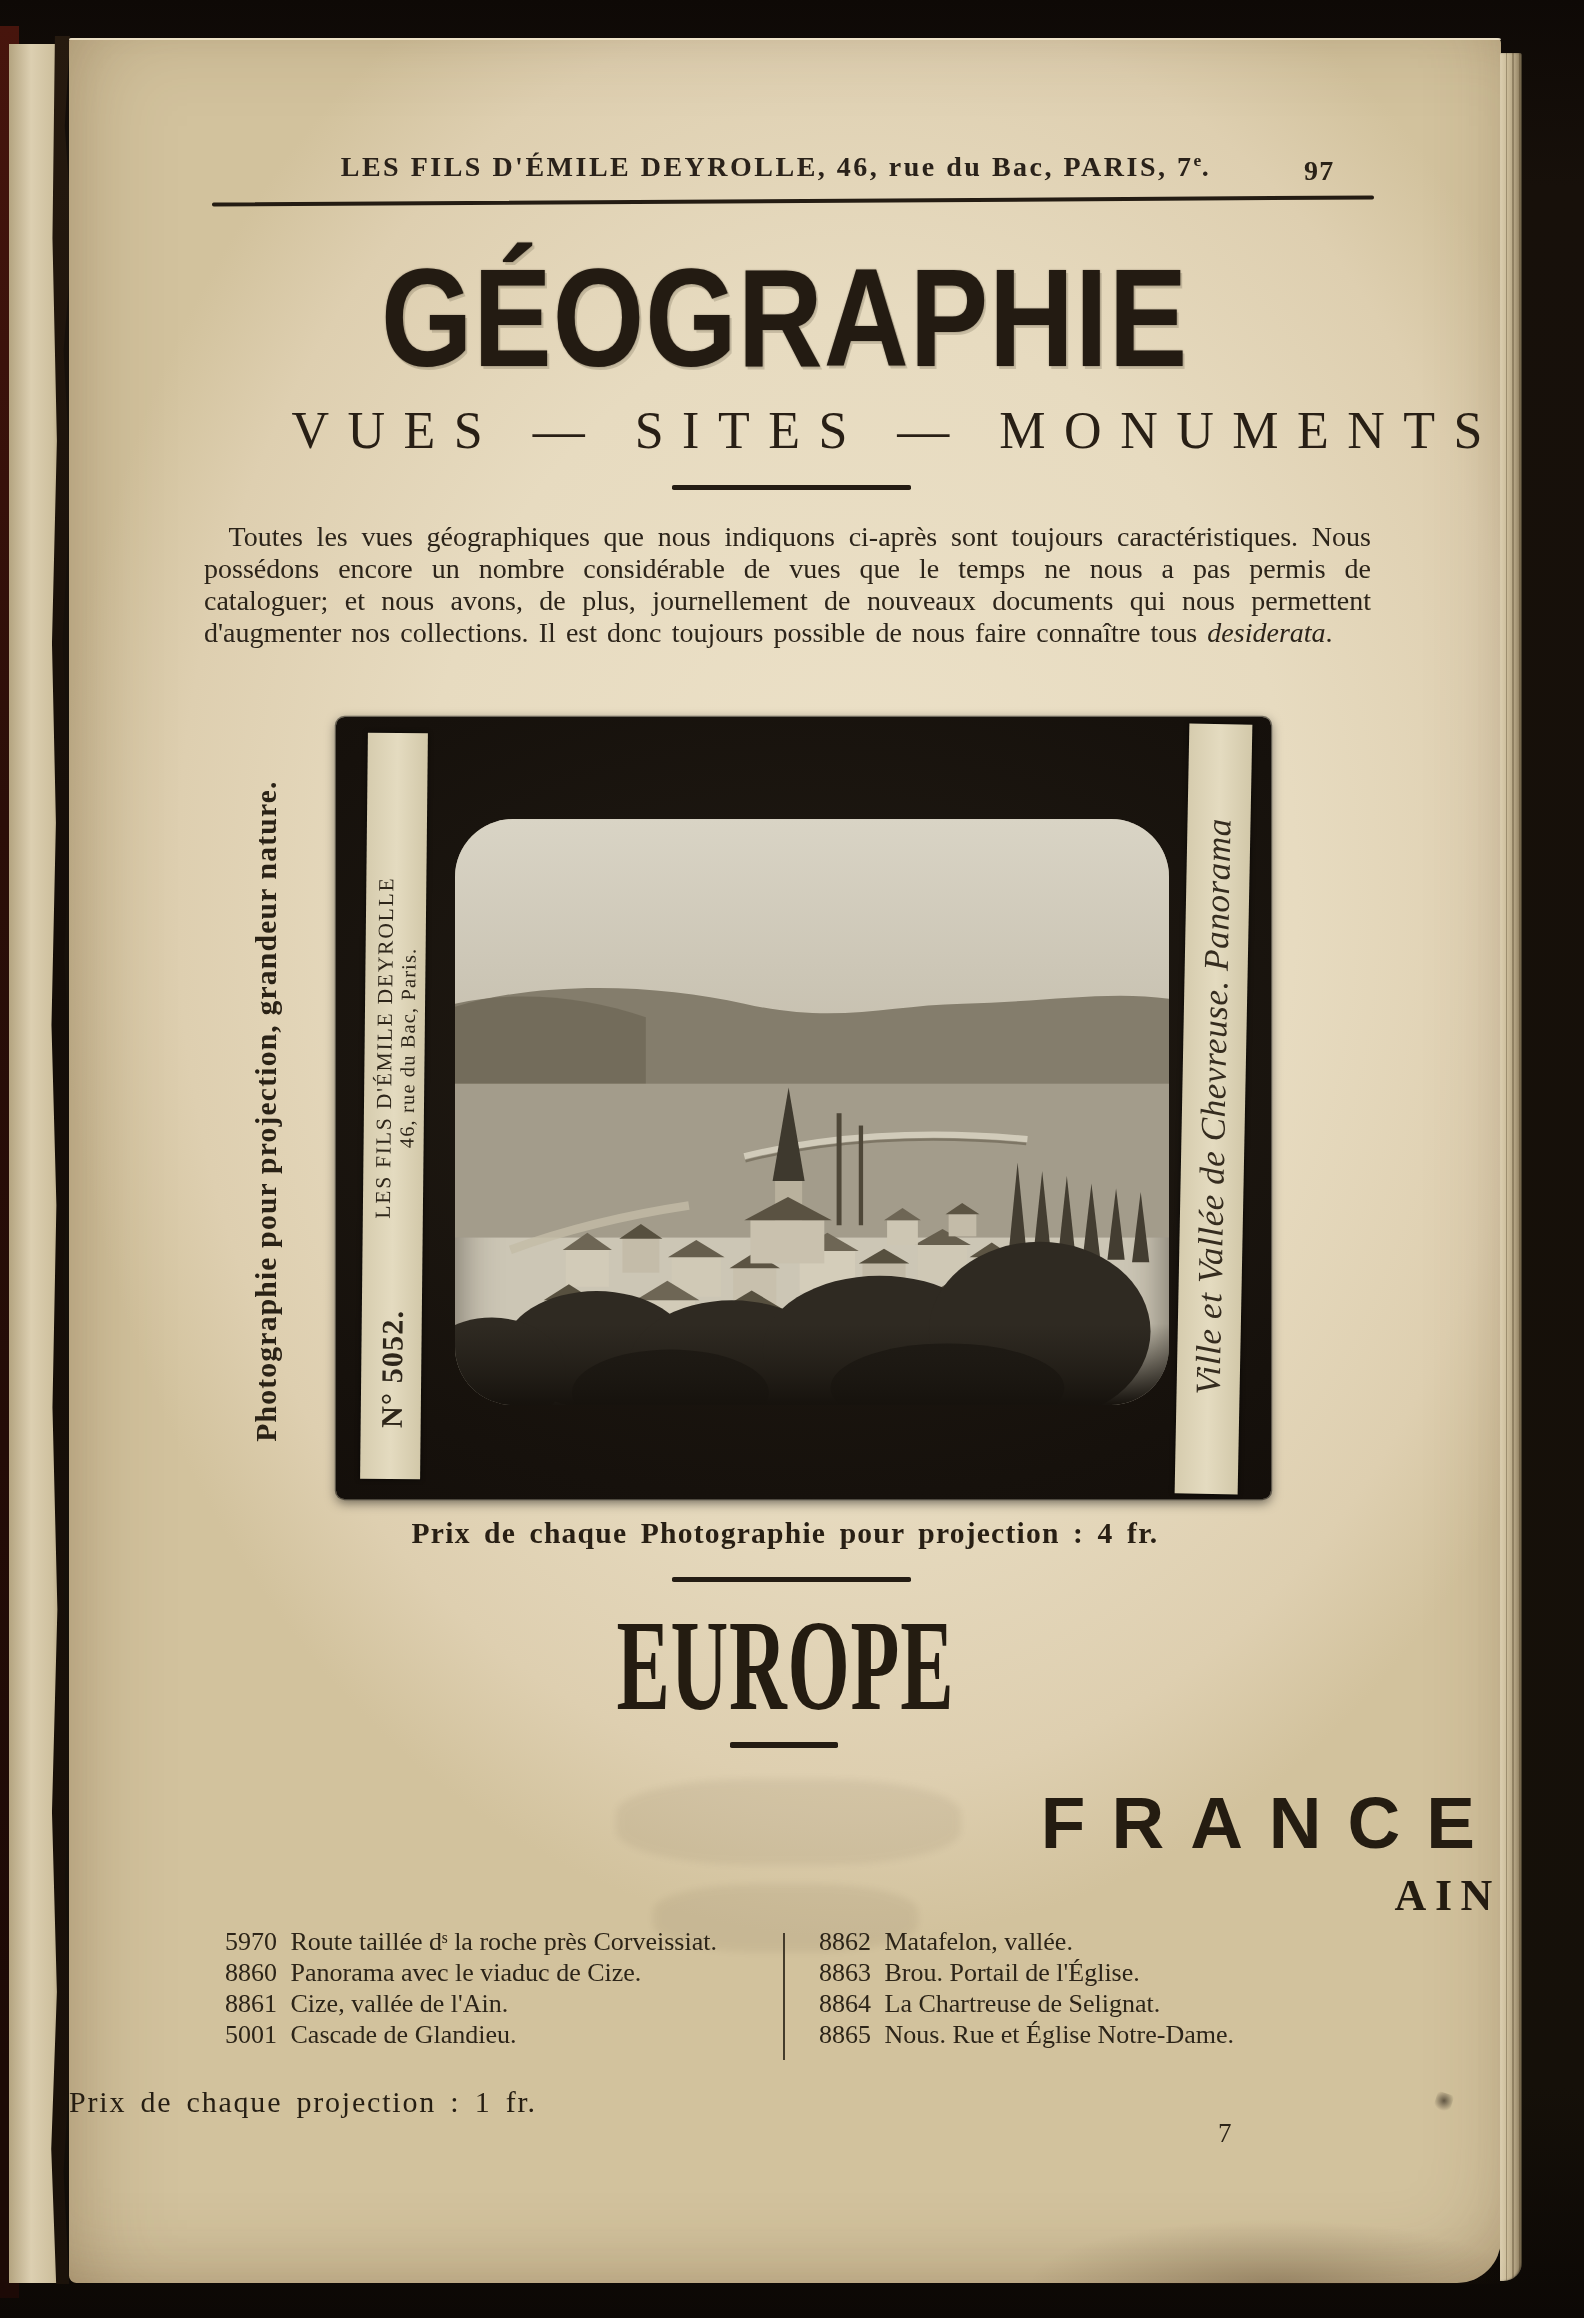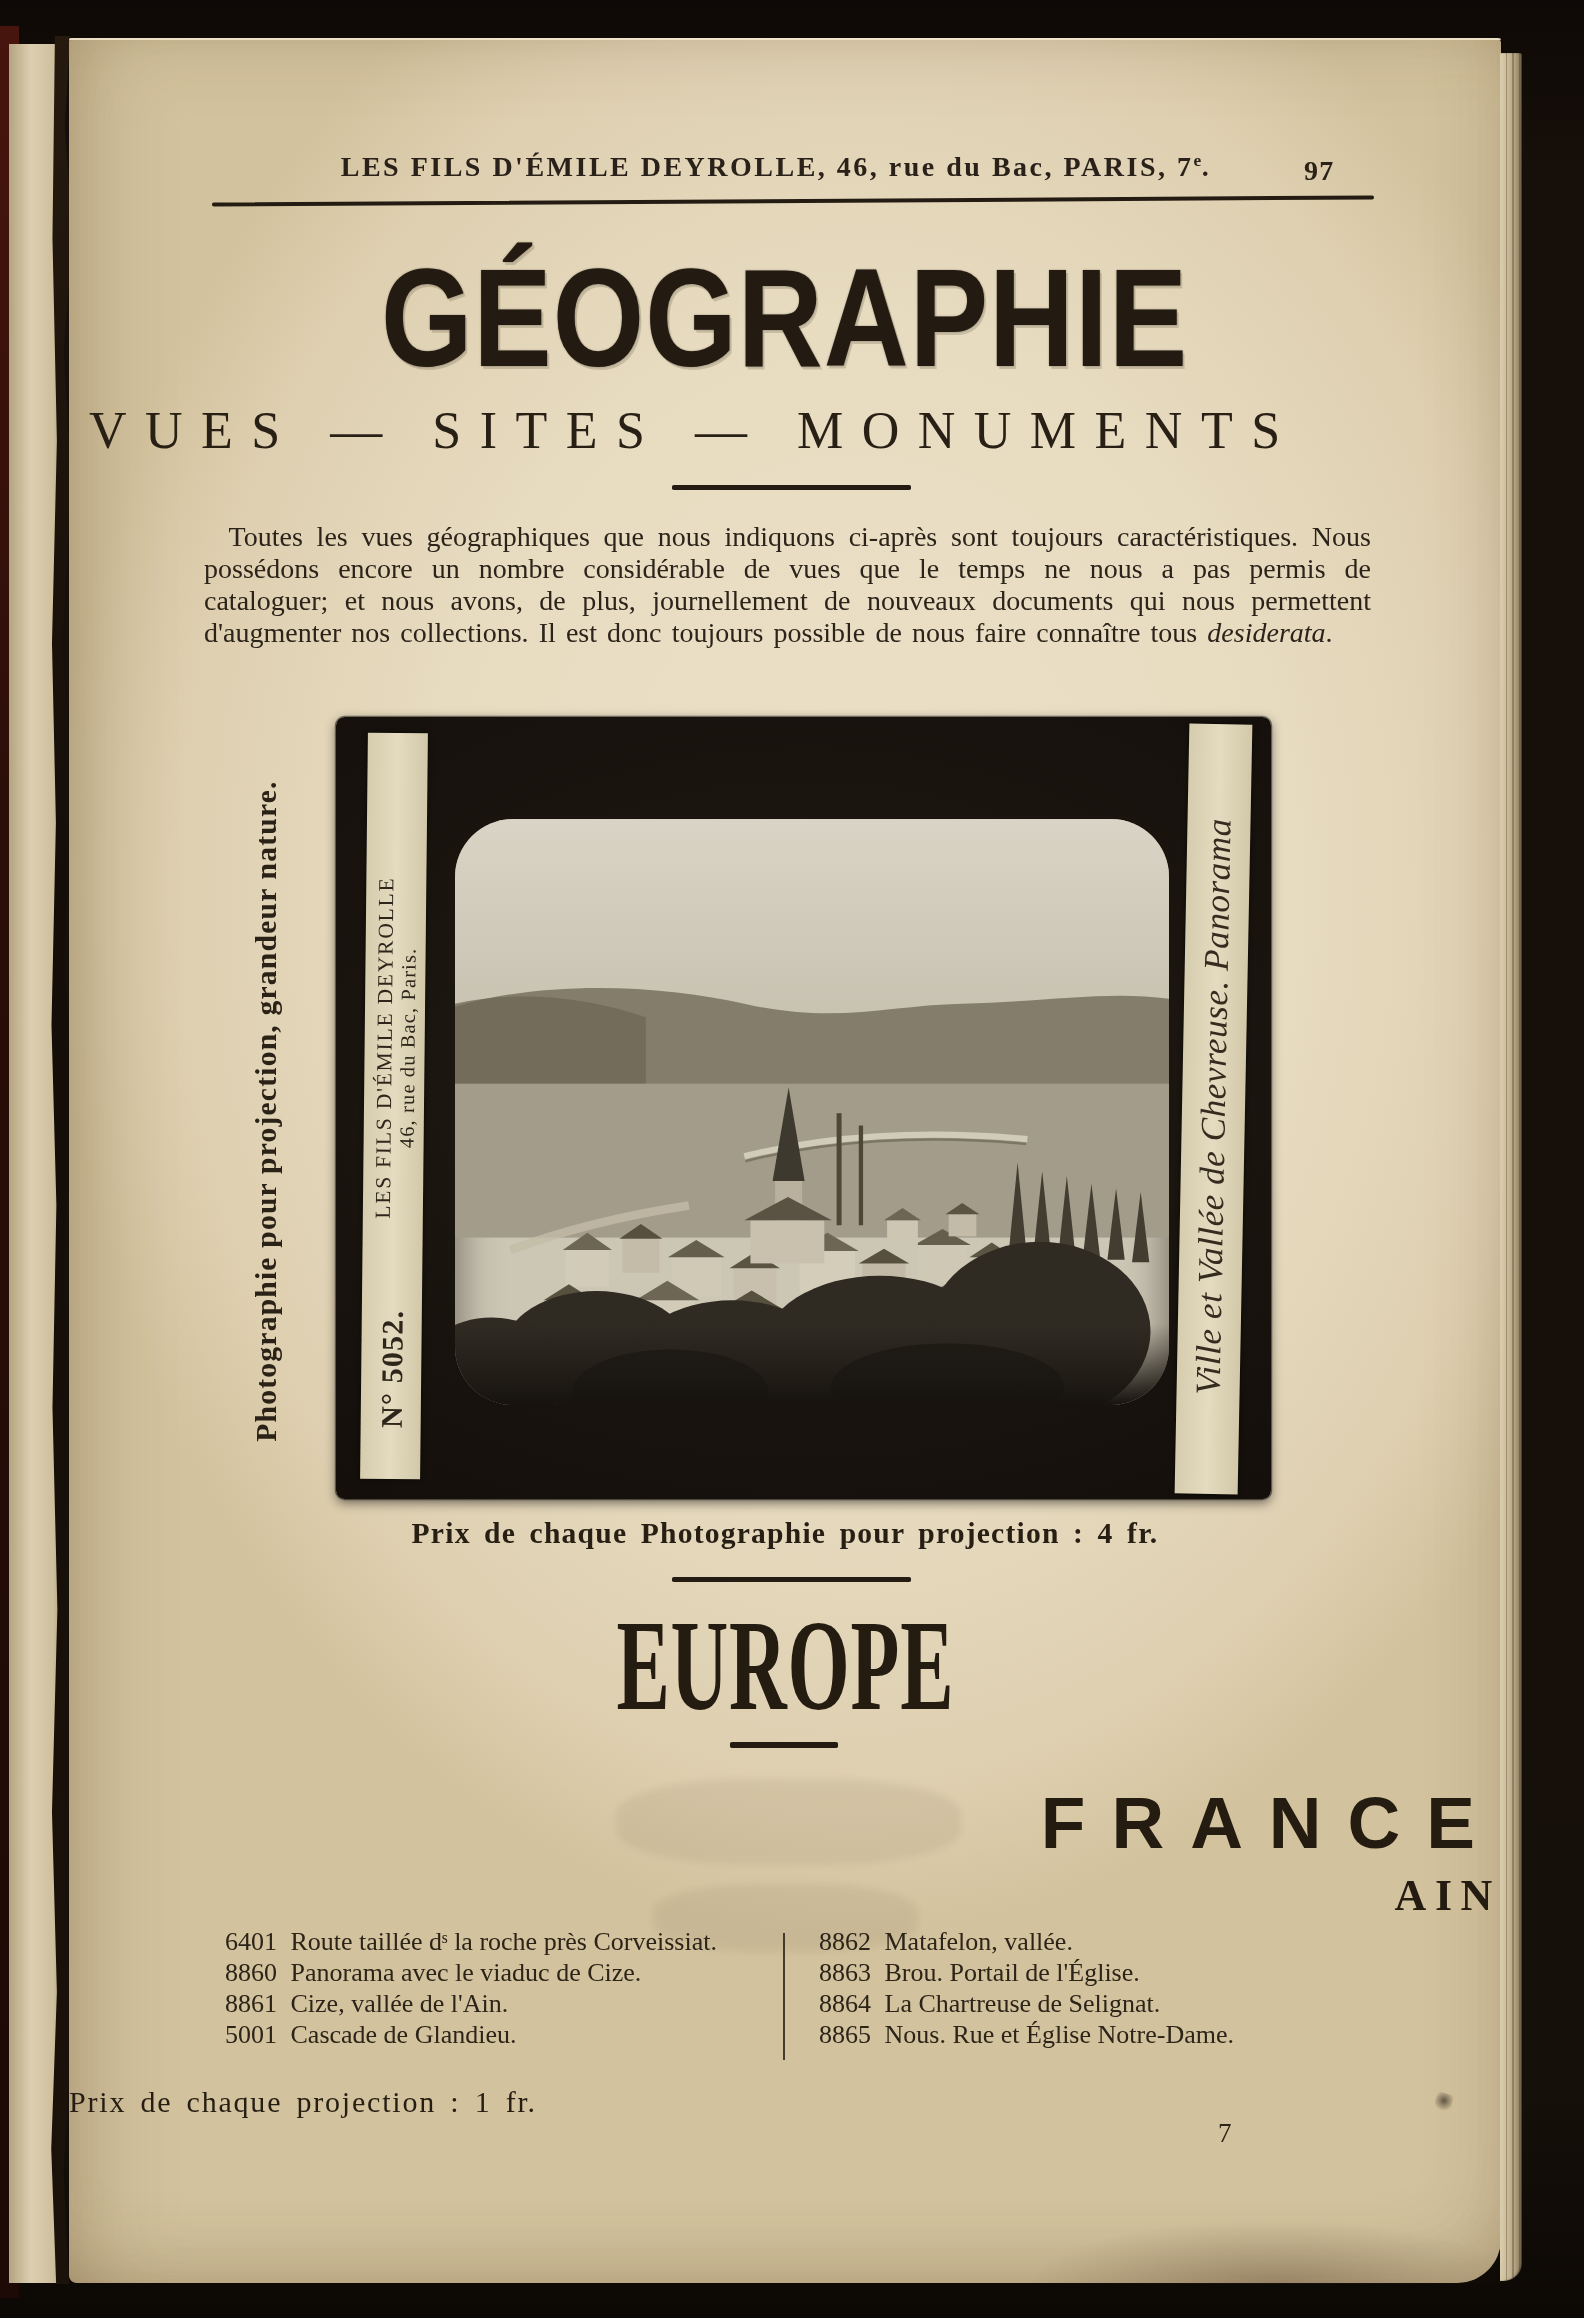--- a/index.html
+++ b/index.html
@@ -41,21 +41,21 @@
   .header-line sup { font-size:.62em; vertical-align:super; letter-spacing:0.6px; }
   .page-number { position:absolute; left:1304px; top:155px; font-weight:bold; font-size:28px; letter-spacing:1.2px; }
   .header-rule { position:absolute; left:212px; top:199px; width:1162px; height:3.7px;
     background:#241c13; transform:rotate(-.35deg); border-radius:1.8px; }
 
   
   .geo-title { position:absolute; left:69px; top:248px; width:1432px; text-align:center; line-height:1; }
   .geo-title > span { display:inline-block; font-family:"Liberation Sans",sans-serif; font-weight:bold;
     font-size:140px; letter-spacing:1.2px; transform:scaleX(.84); color:#231b12;
     text-shadow:2.5px 3.1px 0 rgba(40,28,14,.16), 0 0 1.8px rgba(35,25,15,.5); }
-  .vues-subtitle { position:absolute; left:69px; top:401px; width:1432px; text-align:left;
+  .vues-subtitle { position:absolute; left:69px; top:401px; width:1432px; text-align:right;
     font-size:52px; letter-spacing:18.5px; padding-left:20px; box-sizing:border-box; color:#281f15; }
   .rule-small { position:absolute; height:4.9px; background:#241c13; border-radius:1.8px; }
   .rule-subtitle { left:672px; top:485px; width:239px; }
 
   
   .intro { position:absolute; left:204px; top:521px; width:1167px;
     font-size:28px; line-height:32px; text-align:justify; text-indent:24.6px;
     word-spacing:3.1px; color:#2c241a; }
   .intro em { font-style:italic; }
 
@@ -245,21 +245,21 @@
   <div class="price1">Prix de chaque Photographie pour projection : 4 fr.</div>
   <div class="rule-small rule-price"></div>
 
   <div class="europe"><span>EUROPE</span></div>
   <div class="rule-small rule-europe"></div>
   <div class="france">FRANCE</div>
   <div class="ain">AIN</div>
 
   <div class="catalog-col left">
     <div class="catalog-row">
-      <span class="num">6401</span>
+      <span class="num">5970</span>
       <span class="lbl">Route taillée dˢ la roche près Corveissiat.</span>
       </div>
     <div class="catalog-row">
       <span class="num">8860</span>
       <span class="lbl">Panorama avec le viaduc de Cize.</span>
       </div>
     <div class="catalog-row">
       <span class="num">8861</span>
       <span class="lbl">Cize, vallée de l'Ain.</span>
       </div>

